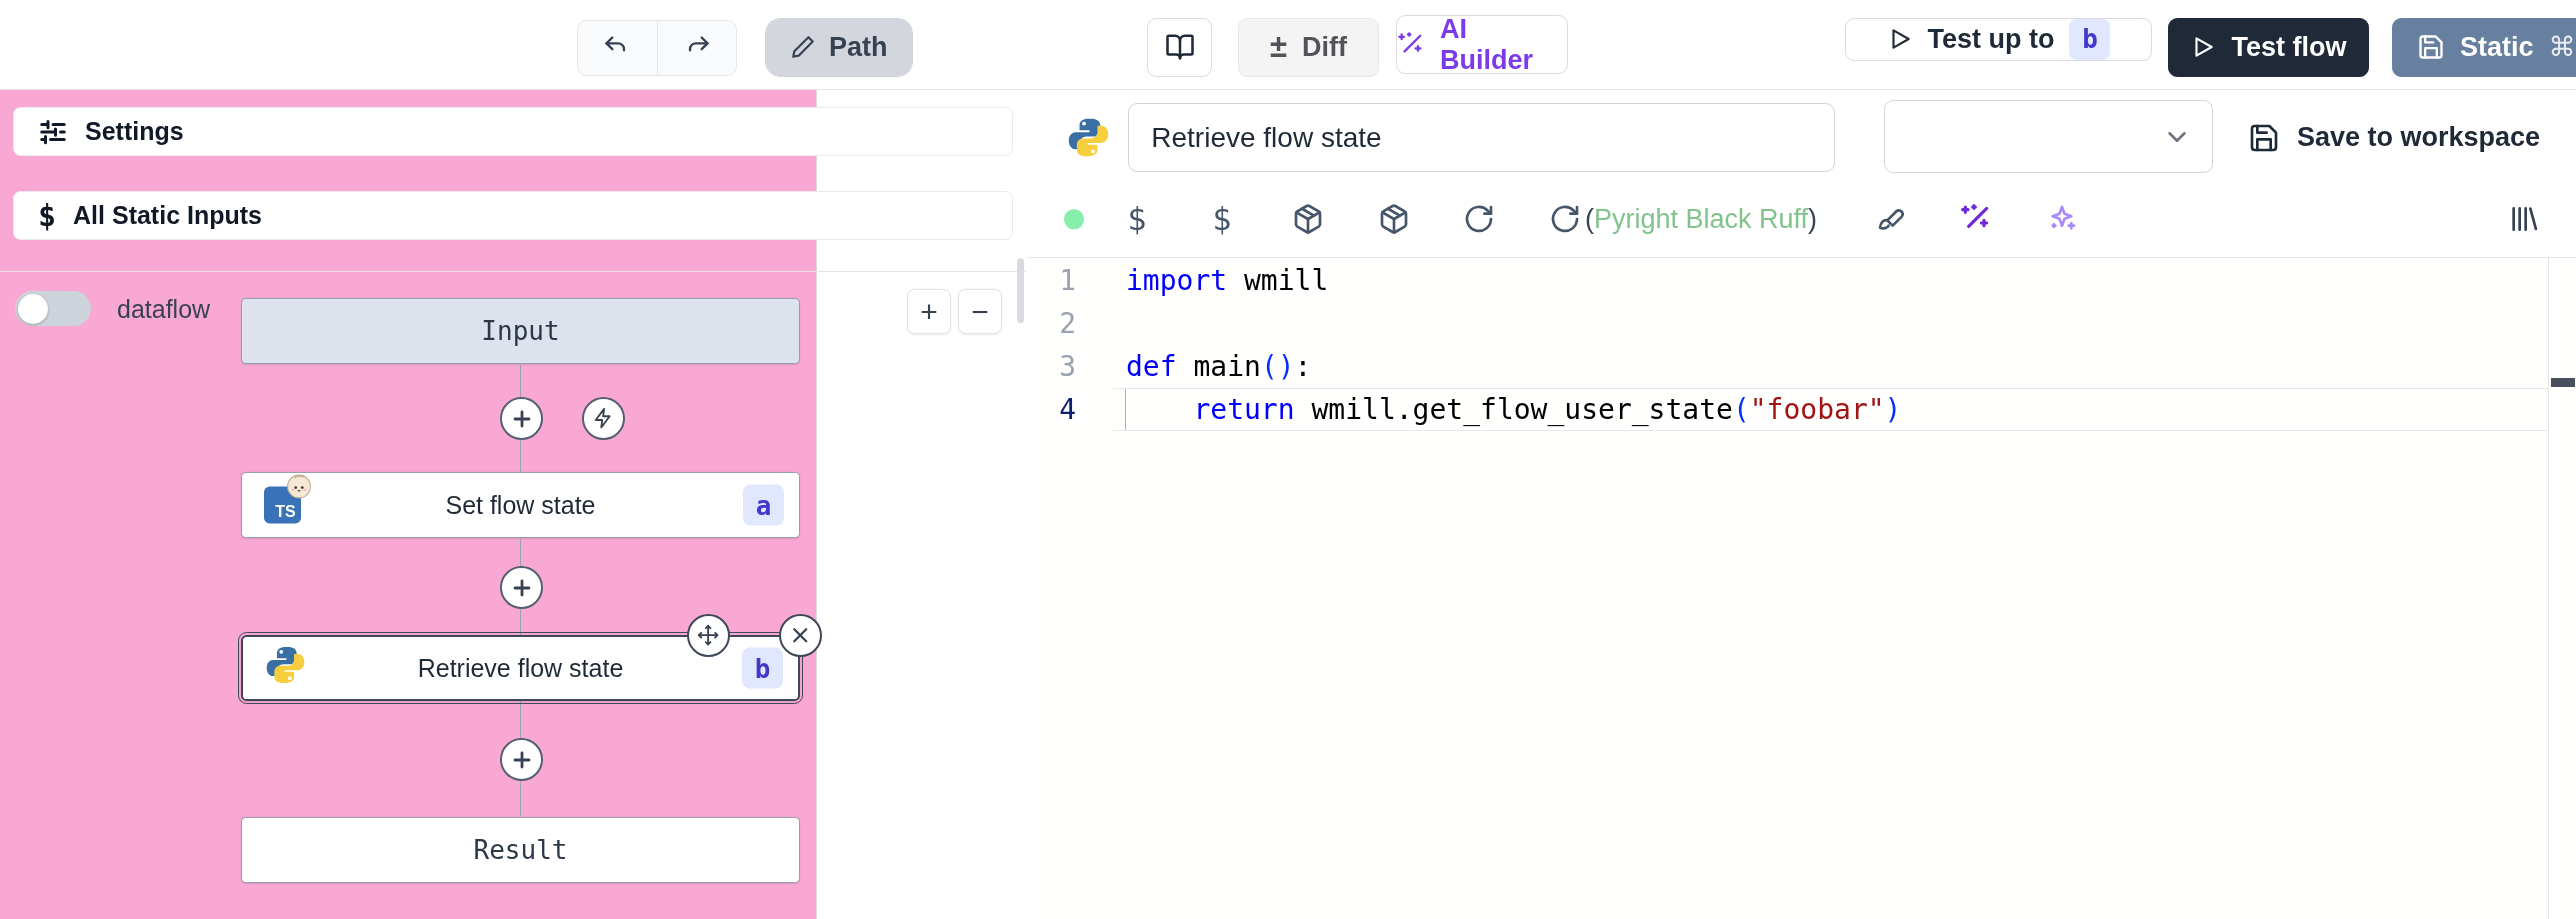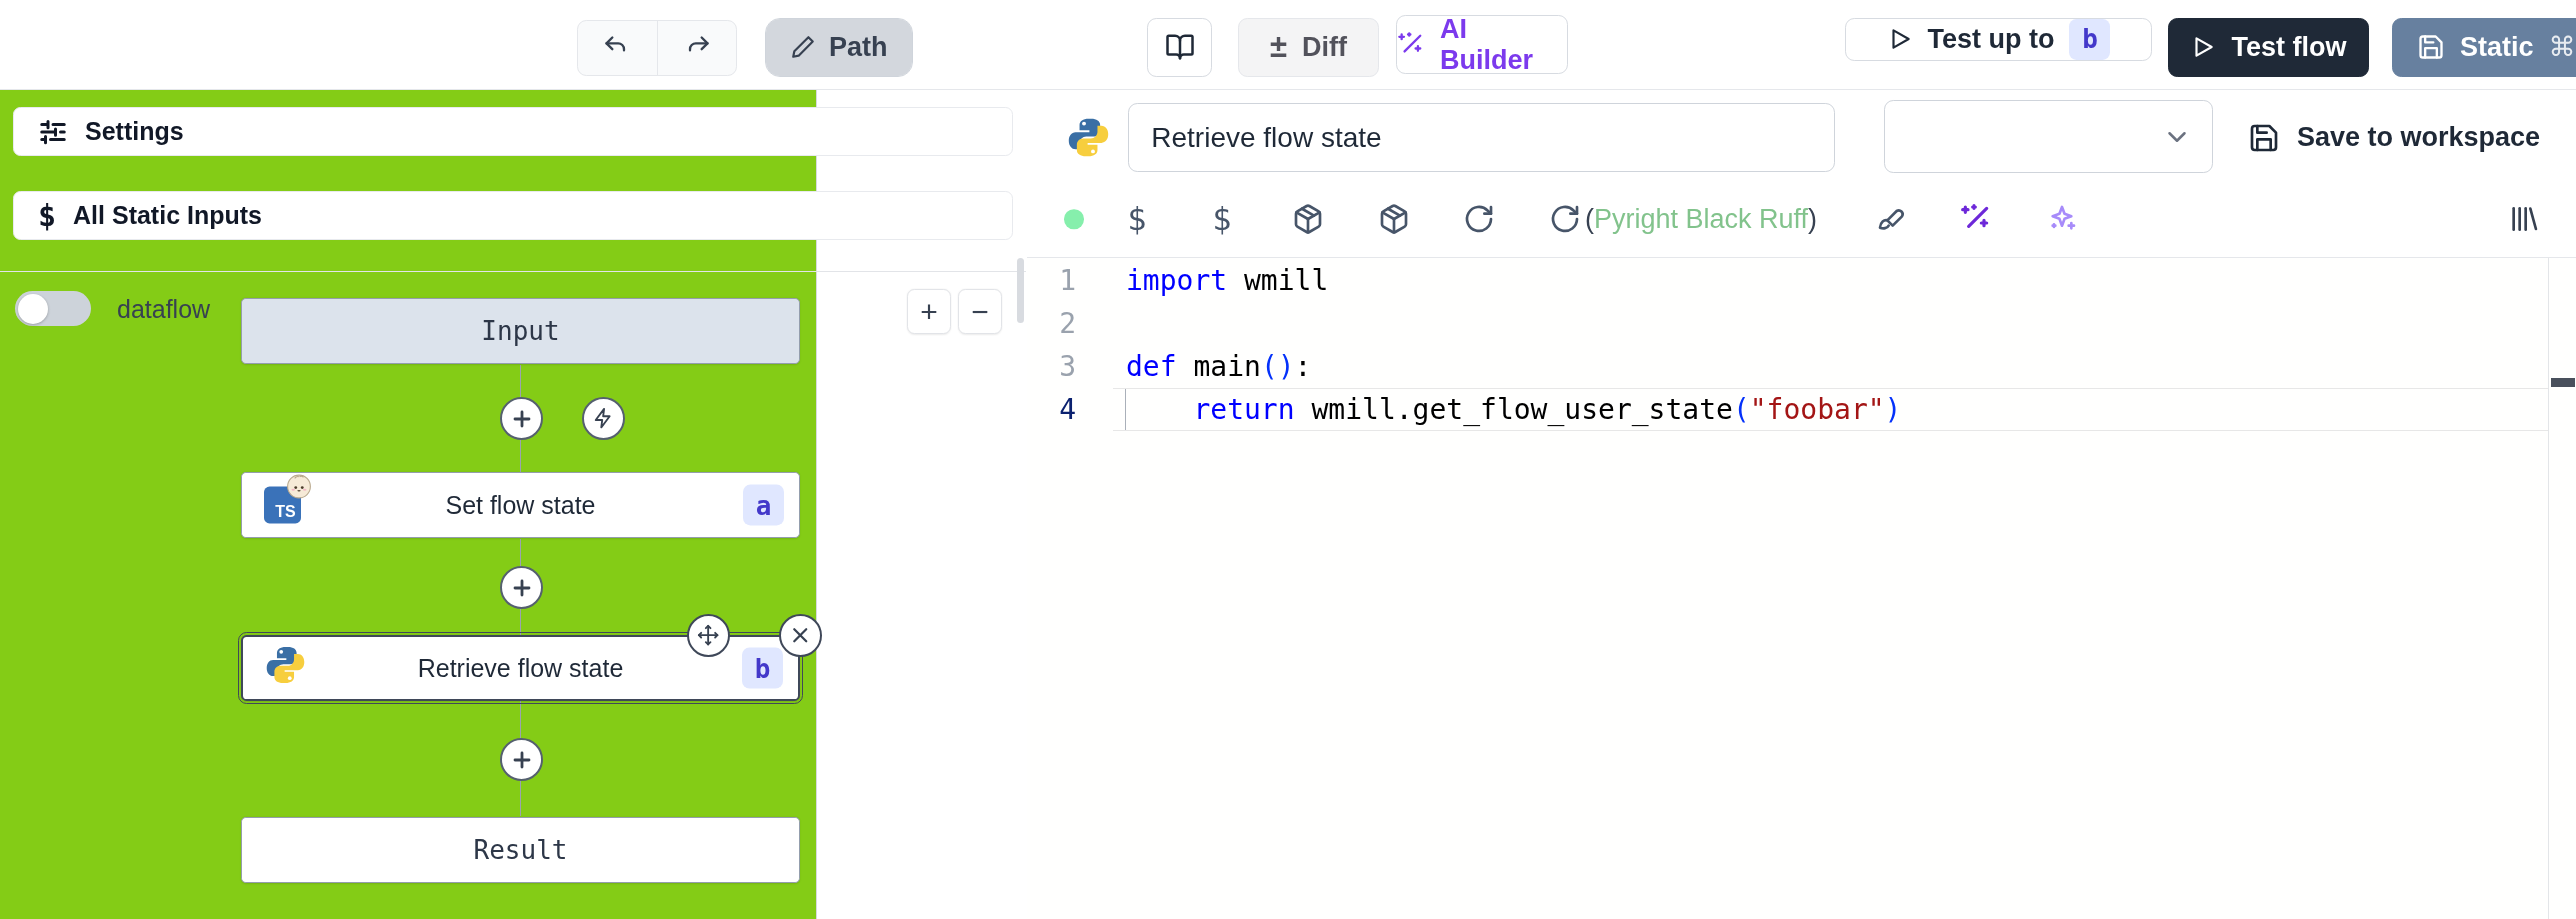--- a/index.html
+++ b/index.html
@@ -21,21 +21,21 @@
   .seg + .seg{border-left:0.9px solid #e5e7eb}
   .path-group{position:absolute;left:765px;top:17.7px;height:59px;display:flex;border:0.9px solid #cfd4db;border-radius:15px;overflow:hidden}
   .path-left{display:flex;align-items:center;gap:13px;background:#d3d7dd;color:#374151;padding:0 24px;font-size:27px;font-weight:600}
   .path-right{display:flex;align-items:center;background:#fff;padding:0 20.5px;
        font-family:"DejaVu Sans Mono",monospace;font-size:25px;color:#111827}
   .mono{font-family:"DejaVu Sans Mono",monospace}
   .badge{display:inline-flex;align-items:center;justify-content:center;width:41px;height:41px;border-radius:7.4px;
        background:#e0e7ff;color:#4338ca;font-family:"DejaVu Sans Mono",monospace;font-size:26px;font-weight:700}
 
   
-  .left-panel{position:absolute;left:0;top:90px;width:817px;height:829px;background:#84cc16;border-right:0.9px solid #d7dade}
+  .left-panel{position:absolute;left:0;top:90px;width:817px;height:829px;background:#f9a8d4;border-right:0.9px solid #d7dade}
   .panel-card{position:absolute;left:13px;width:1000px;height:49px;background:#fff;border:0.9px solid #e8eaee;border-radius:7.4px;
        display:flex;align-items:center;gap:17px;padding:0 24px;font-size:25px;font-weight:700;color:#111827}
   .graph-divider{position:absolute;left:0;top:181px;width:1026px;height:0.9px;background:#e2e4e8}
   .toggle{position:absolute;left:15px;top:201px;width:76px;height:35px;border-radius:17.7px;background:#cdd3da}
   .toggle .knob{position:absolute;left:2.8px;top:2.8px;width:30px;height:30px;border-radius:50%;background:#fff;box-shadow:0 0.9px 2.8px rgba(0,0,0,.25)}
   .toggle-label{position:absolute;left:117px;top:205px;font-size:25px;color:#374151}
   .zoom-btn{position:absolute;top:199px;width:44px;height:45px;background:#fff;border:0.9px solid #e2e4e8;border-radius:7.4px;
        box-shadow:0 0.9px 1.9px rgba(0,0,0,.08);display:flex;align-items:center;justify-content:center;font-size:30px;color:#374151}
   .node{position:absolute;left:241px;width:559px;height:66px;background:#fff;border:0.9px solid #949ead;border-radius:4.7px;
        box-shadow:0 0.9px 1.9px rgba(0,0,0,.12);display:flex;align-items:center;justify-content:center;font-size:25px;color:#1f2937}

